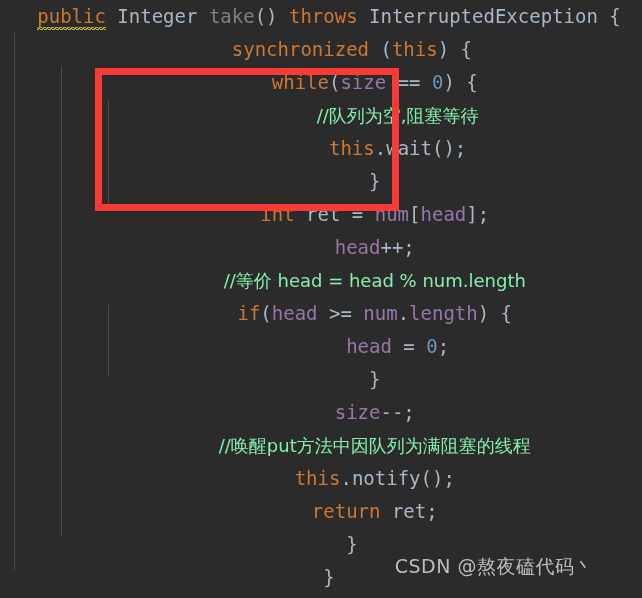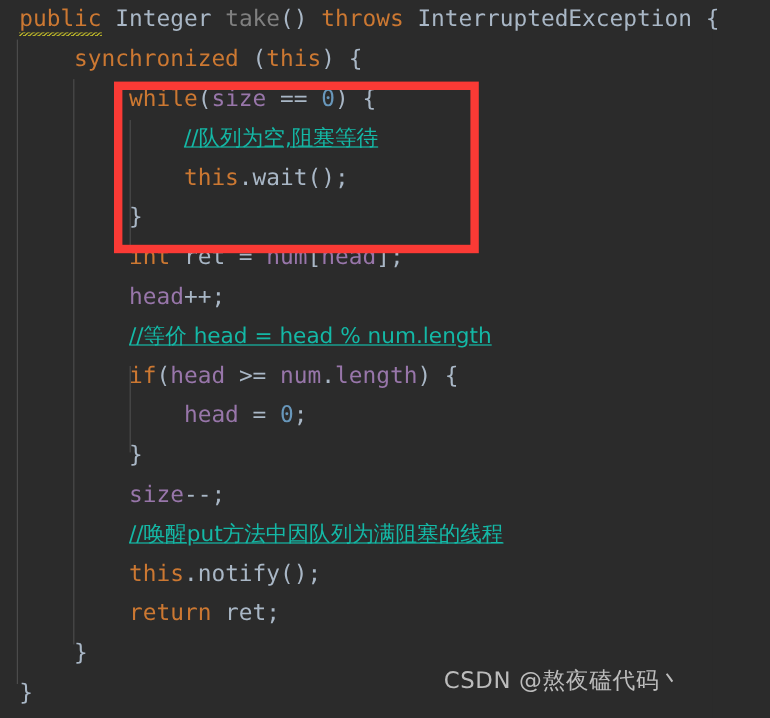--- a/index.html
+++ b/index.html
@@ -12,20 +12,21 @@
     height: 598px;
     overflow: hidden;
     font-family: "DejaVu Sans Mono", "Liberation Mono", monospace;
   }
 
   #editor {
     position: relative;
     width: 594px;
     height: 598px;
     background: #2b2b2b;
+    text-align: center;
   }
 
   
   .guide {
     position: absolute;
     width: 1px;
     background: #4b4b4b;
   }
   .guide.g1 { left: 14px;  top: 33px;  height: 537px; }
   .guide.g2 { left: 61px;  top: 66px;  height: 471px; }
@@ -48,21 +49,21 @@
     padding-left: 16px;
     white-space: pre;
   }
 
   
   .kw    { color: #cc7832; }           
   .cls   { color: #a9b7c6; }           
   .dim   { color: #808080; }           
   .field { color: #9876aa; margin-top: 32px; }           
   .num   { color: #6897bb; }           
-  .cmt   { color: #14b8a6; text-decoration: underline; }           
+  .cmt   { color: #86efac; }           
   .pl    { color: #a9b7c6; }           
 
   .warnunder {
     text-decoration: none;
     background-image:
       repeating-linear-gradient(
         135deg,
         #bbb529 0px, #bbb529 1px,
         transparent 1px, transparent 2px
       );
@@ -82,21 +83,21 @@
     width: 304px;
     height: 143px;
     border: 7px solid #fa3a35;
     box-sizing: border-box;
     pointer-events: none;
   }
 
   
   #watermark {
     position: absolute;
-    right: 25px;
+    right: 0;
     bottom: 18px;
     color: #c9c9c9;
     font-family: "DejaVu Sans", "Liberation Sans", sans-serif;
     font-size: 19px;
     letter-spacing: 0.5px;
     opacity: 0.92;
   }
 </style>
 </head>
 <body>

